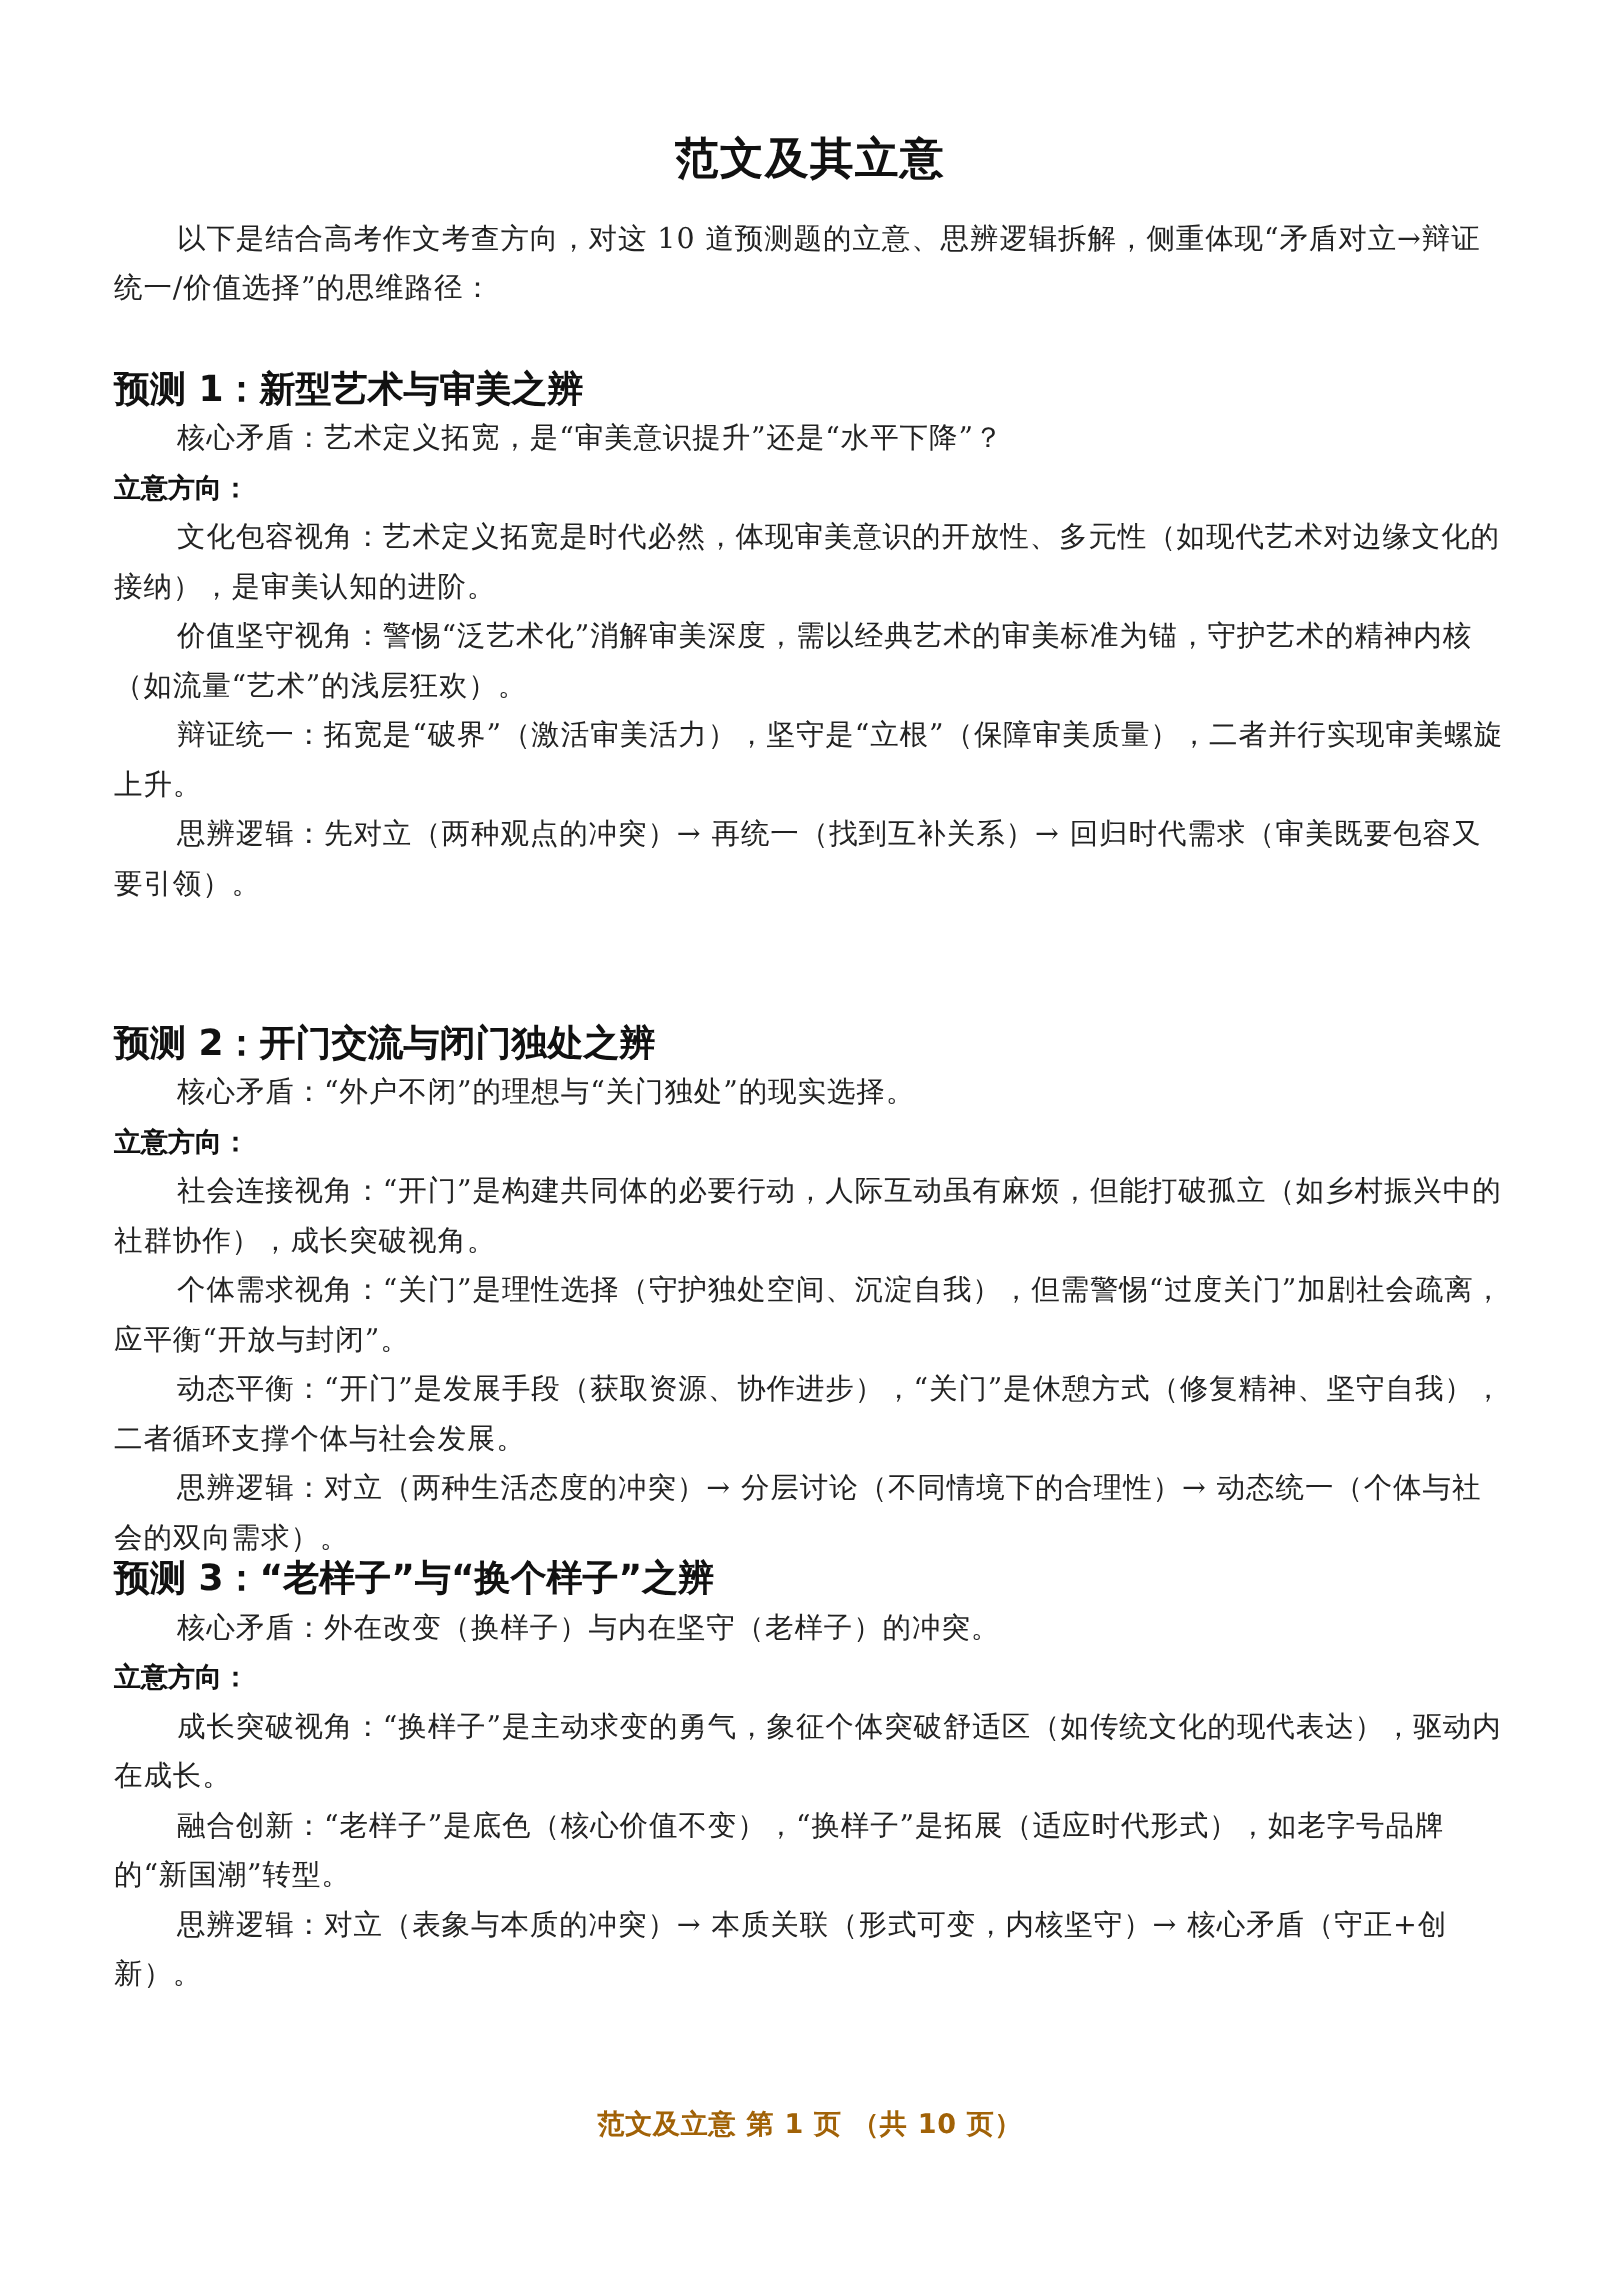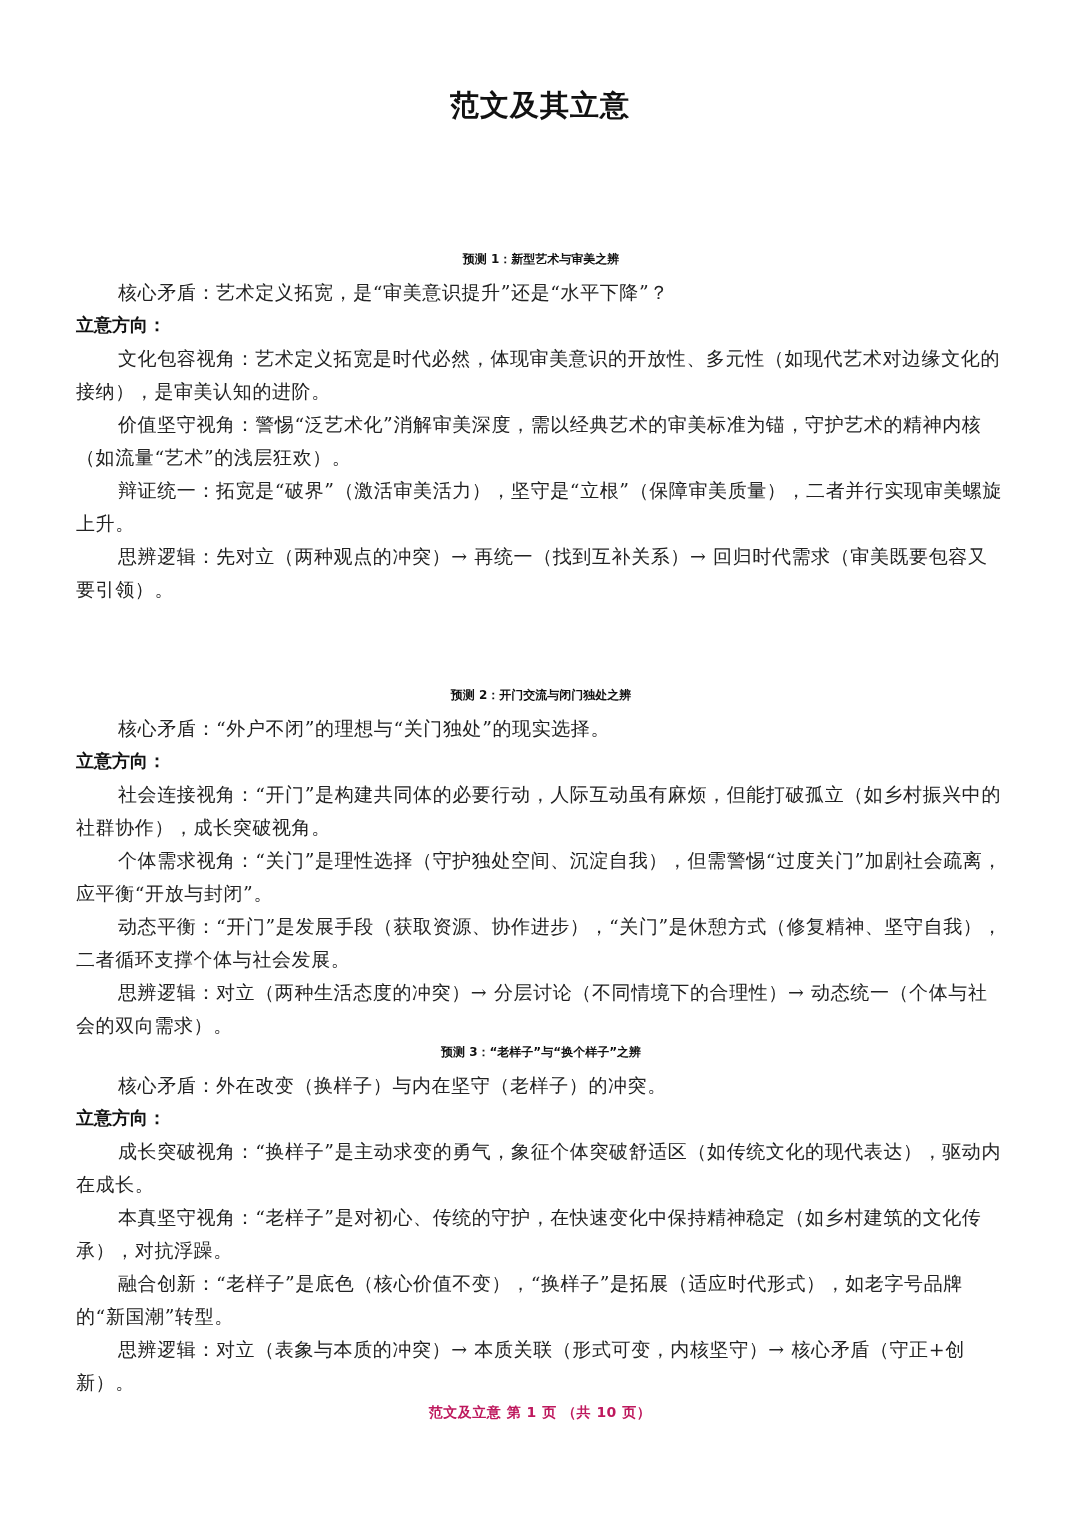--- a/index.html
+++ b/index.html
@@ -8,35 +8,36 @@
     .title {
       position: absolute; top: 86px; left: 0; width: 1080px; text-align: center;
       font-family: "DejaVu Sans", sans-serif; font-weight: bold; font-size: 29px; letter-spacing: 1px; color: #111;
     }
     .body-text {
       font-family: "DejaVu Serif", serif; font-size: 19px; line-height: 33px; color: #222;
     }
     .intro { position: absolute; top: 143px; left: 76px; width: 930px; text-indent: 42px; margin: 0; letter-spacing: 0.6px; }
     .section { position: absolute; left: 76px; width: 930px; }
     .sec-head {
-      font-family: "DejaVu Sans", sans-serif; font-weight: bold; font-size: 12px; line-height: 33px; color: #111; margin: 0; text-align: center;
+      font-family: "DejaVu Sans", sans-serif; font-weight: bold; font-size: 24px; line-height: 33px; color: #111; margin: 0;
     }
     .para { margin: 0; text-indent: 42px; letter-spacing: 0.6px; }
     .sub-head { font-family: Liberation Sans, sans-serif; font-weight: bold; font-size: 18px; line-height: 33px; color: #111; margin: 0; }
     .footer {
       position: absolute; top: 1404px; left: 0; width: 1080px; text-align: center;
-      font-family: "DejaVu Sans", sans-serif; font-weight: bold; font-size: 14px; color: #be185d; letter-spacing: 0.5px;
+      font-family: "DejaVu Sans", sans-serif; font-weight: bold; font-size: 18px; color: #a16207; letter-spacing: 0.5px;
     }
   </style>
 </head>
 <body>
 
 <div class="page">
   <div class="title">范文及其立意</div>
 
+  <p class="intro body-text">以下是结合高考作文考查方向，对这 10 道预测题的立意、思辨逻辑拆解，侧重体现“矛盾对立→辩证统一/价值选择”的思维路径：</p>
 
   <div class="section" style="top:243px;">
     <p class="sec-head">预测 1：新型艺术与审美之辨</p>
     <p class="para body-text">核心矛盾：艺术定义拓宽，是“审美意识提升”还是“水平下降”？</p>
     <p class="sub-head">立意方向：</p>
     <p class="para body-text">文化包容视角：艺术定义拓宽是时代必然，体现审美意识的开放性、多元性（如现代艺术对边缘文化的接纳），是审美认知的进阶。</p>
     <p class="para body-text">价值坚守视角：警惕“泛艺术化”消解审美深度，需以经典艺术的审美标准为锚，守护艺术的精神内核（如流量“艺术”的浅层狂欢）。</p>
     <p class="para body-text">辩证统一：拓宽是“破界”（激活审美活力），坚守是“立根”（保障审美质量），二者并行实现审美螺旋上升。</p>
     <p class="para body-text">思辨逻辑：先对立（两种观点的冲突）→ 再统一（找到互补关系）→ 回归时代需求（审美既要包容又要引领）。</p>
   </div>
@@ -49,19 +50,18 @@
     <p class="para body-text">个体需求视角：“关门”是理性选择（守护独处空间、沉淀自我），但需警惕“过度关门”加剧社会疏离，应平衡“开放与封闭”。</p>
     <p class="para body-text">动态平衡：“开门”是发展手段（获取资源、协作进步），“关门”是休憩方式（修复精神、坚守自我），二者循环支撑个体与社会发展。</p>
     <p class="para body-text">思辨逻辑：对立（两种生活态度的冲突）→ 分层讨论（不同情境下的合理性）→ 动态统一（个体与社会的双向需求）。</p>
   </div>
 
   <div class="section" style="top:1036px;">
     <p class="sec-head">预测 3：“老样子”与“换个样子”之辨</p>
     <p class="para body-text">核心矛盾：外在改变（换样子）与内在坚守（老样子）的冲突。</p>
     <p class="sub-head">立意方向：</p>
     <p class="para body-text">成长突破视角：“换样子”是主动求变的勇气，象征个体突破舒适区（如传统文化的现代表达），驱动内在成长。</p>
-    <p class="para body-text">本真坚守视角：“老样子”是对初心、传统的守护，在快速变化中保持精神稳定（如乡村建筑的文化传承），对抗浮躁。</p>
     <p class="para body-text">融合创新：“老样子”是底色（核心价值不变），“换样子”是拓展（适应时代形式），如老字号品牌的“新国潮”转型。</p>
     <p class="para body-text">思辨逻辑：对立（表象与本质的冲突）→ 本质关联（形式可变，内核坚守）→ 核心矛盾（守正+创新）。</p>
   </div>
 
   <div class="footer">范文及立意 第 1 页 （共 10 页）</div>
 </div>
 
 </body></html>

